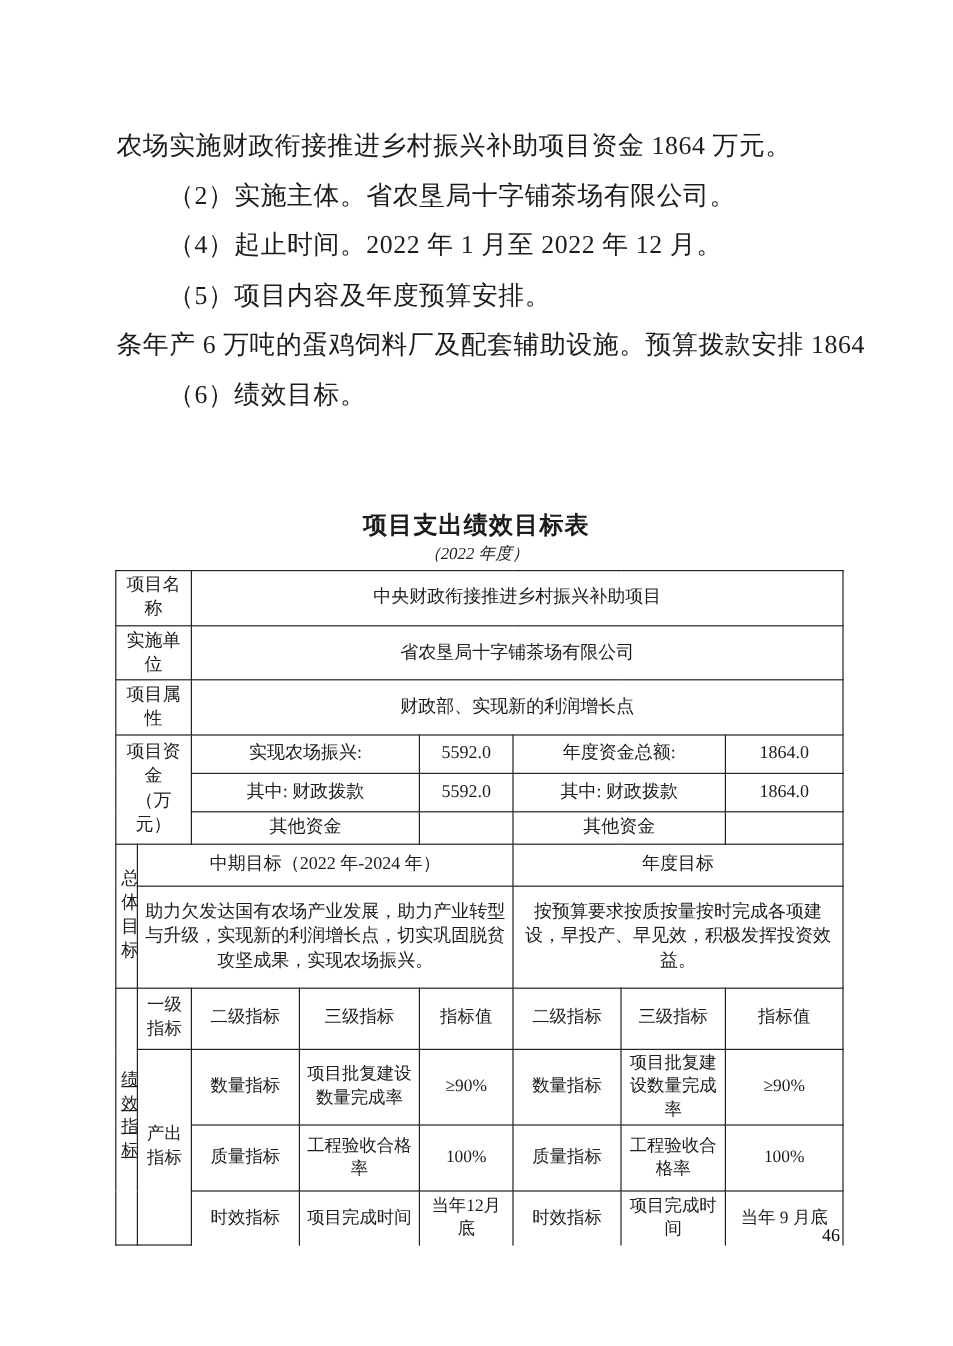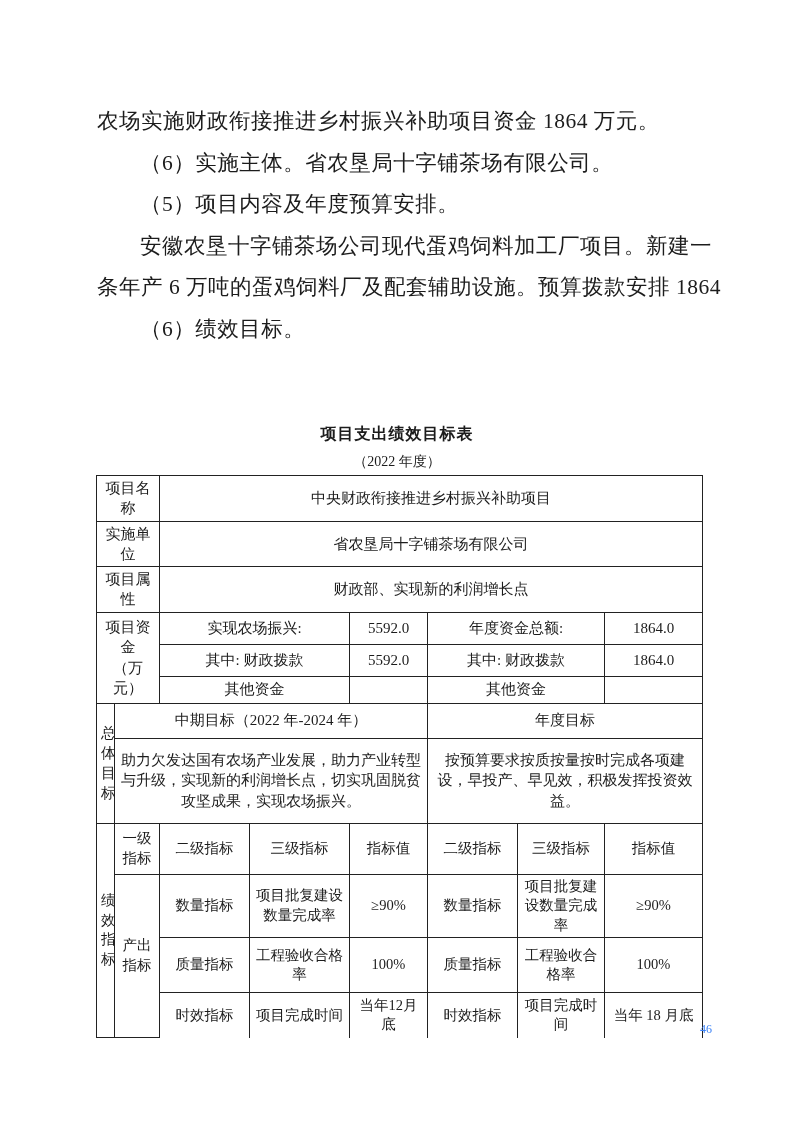--- a/index.html
+++ b/index.html
@@ -11,26 +11,27 @@
   
   .body-text {
     position:absolute; left:97px; top:101px; width:606px;
     font-size:21.5px; line-height:41.5px; letter-spacing:0.5px;
   }
   .pline { white-space:nowrap; }
   .pline.indent { text-indent:43px; }
   
   .tbl-title {
     position:absolute; top:424px; left:0; width:100%; text-align:center;
-    font-size:16px; font-weight:bold; letter-spacing:1px;
+    font-size:20px; font-weight:bold; letter-spacing:1px;
     font-family:"DejaVu Sans","Liberation Sans",sans-serif;
   }
   .tbl-subtitle {
     position:absolute; top:453px; left:0; width:100%; text-align:center;
     font-size:14px;
+    font-style:italic;
   }
   
   table.perf {
     position:absolute; left:96px; top:475px; width:606px;
     border-collapse:collapse; table-layout:fixed;
   }
   table.perf td {
     border:1.5px solid #222222; font-size:15px; text-align:center;
     padding:2px 4px; line-height:1.35; overflow:hidden;
     vertical-align:middle;
@@ -40,36 +41,36 @@
   td.ar { text-align:right; padding-right:2px; }
   td.vert {
     word-break:break-all; line-height:1.8; padding:2px 1px; font-size:15px;
   }
   td.wrap2 { word-break:break-all; padding:2px 6px;margin-left:39px; }
   td.l3cell { text-align:left; word-break:break-all; padding:2px 5px; }
   td.pre { white-space:pre-line; padding:2px 1px; font-size:14px; }
   td.goal-left { text-align:left; word-break:break-all; padding:4px 6px; font-size:15.5px; line-height:1.85; vertical-align:middle; }
   td.goal-right { text-align:center; word-break:break-all; padding:4px 8px; font-size:15.5px; line-height:1.85; }
   tr.lastrow td { border-bottom:none; }
-  td.keep-bottom { border-bottom:1.5px solid #222222; }
+  td.keep-bottom { border-bottom:1.5px solid #222222;text-decoration:underline; }
   
   .page-number {
-    position:absolute; top:1022px; right:82px; font-size:12px; color:#3b82f6;
+    position:absolute; top:1022px; right:94px; font-size:15px; color:#000000;
   }
 </style>
 </head>
 <body>
 
 <div class="page">
 
   <div class="body-text">
     <div class="pline">农场实施财政衔接推进乡村振兴补助项目资金 1864 万元。</div>
-    <div class="pline indent">（6）实施主体。省农垦局十字铺茶场有限公司。</div>
+    <div class="pline indent">（2）实施主体。省农垦局十字铺茶场有限公司。</div>
+    <div class="pline indent">（4）起止时间。2022 年 1 月至 2022 年 12 月。</div>
     <div class="pline indent">（5）项目内容及年度预算安排。</div>
-    <div class="pline indent">安徽农垦十字铺茶场公司现代蛋鸡饲料加工厂项目。新建一</div>
     <div class="pline">条年产 6 万吨的蛋鸡饲料厂及配套辅助设施。预算拨款安排 1864</div>
     <div class="pline indent">（6）绩效目标。</div>
   </div>
 
   <div class="tbl-title">项目支出绩效目标表</div>
   <div class="tbl-subtitle">（2022 年度）</div>
 
   <table class="perf">
     <colgroup>
       <col style="width:18px">
@@ -149,20 +150,20 @@
         <td>质量指标</td>
         <td class="l3cell">工程验收合格率</td>
         <td>100%</td>
       </tr>
       <tr class="ind lastrow" style="height:45px">
         <td>时效指标</td>
         <td class="l3cell">项目完成时间</td>
         <td>当年12月底</td>
         <td>时效指标</td>
         <td class="l3cell">项目完成时间</td>
-        <td>当年 18 月底</td>
+        <td>当年 9 月底</td>
       </tr>
     </tbody>
   </table>
 
   <div class="page-number">46</div>
 
 </div>
 
 </body></html>

